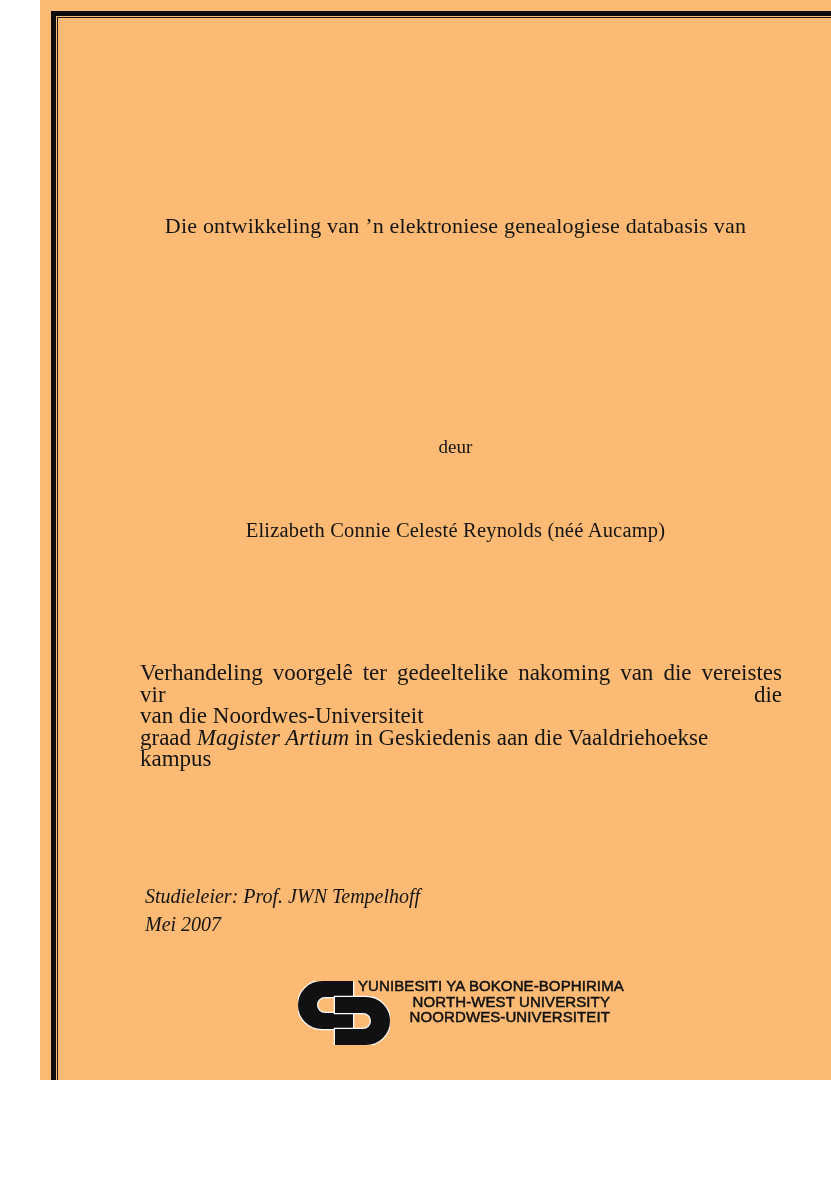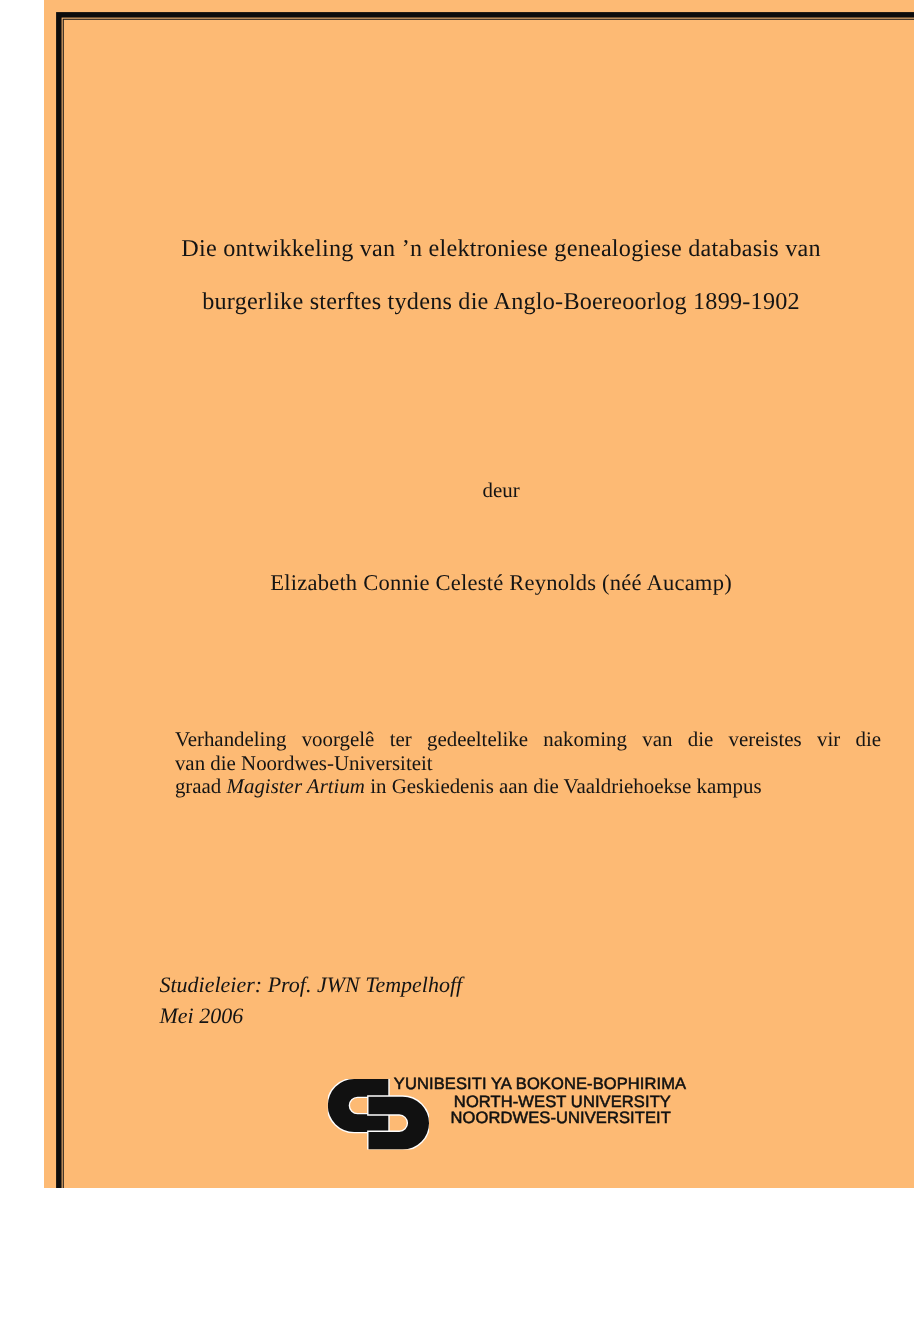--- a/index.html
+++ b/index.html
@@ -49,24 +49,24 @@
   .author-name {
     position: absolute;
     left: 0; right: 0;
     top: 519px;
     text-align: center;
     font-size: 20.5px;
     letter-spacing: 0.2px;
   }
   .degree-statement {
     position: absolute;
-    left: 119px;
+    left: 100px;
     width: 642px;
     top: 662px;
-    font-size: 19px;
+    font-size: 23px;
     line-height: 21.5px;
   }
   .degree-statement .justified {
     text-align: justify;
     text-align-last: justify;
   }
   .supervisor-block {
     position: absolute;
     left: 105px;
     top: 882px;
@@ -107,36 +107,35 @@
 <body>
 
 <div id="scan-page">
 
   <div class="frame-outer">
     <div class="frame-inner"></div>
   </div>
 
   <div class="thesis-title">
     <div>Die ontwikkeling van ’n elektroniese genealogiese databasis van</div>
-    <div>burgerlike sterftes tydens die Anglo-Boereoorlog 1899-1902</div>
   </div>
 
   <div class="byline">deur</div>
 
   <div class="author-name">Elizabeth Connie Celesté Reynolds (néé Aucamp)</div>
 
   <div class="degree-statement">
     <div class="justified">Verhandeling voorgelê ter gedeeltelike nakoming van die vereistes vir die</div>
     <div>van die Noordwes-Universiteit</div>
     <div><span>graad </span><i>Magister Artium</i><span> in Geskiedenis aan die Vaaldriehoekse kampus</span></div>
   </div>
 
   <div class="supervisor-block">
     <div>Studieleier: Prof. JWN Tempelhoff</div>
-    <div>Mei 2006</div>
+    <div>Mei 2007</div>
   </div>
 
   <div class="nwu-logo">
     <svg class="nwu-logo-mark" viewBox="0 0 92 64" xmlns="http://www.w3.org/2000/svg">
 
       <path d="M 55 0 L 24 0 A 24 24 0 0 0 24 48 L 55 48 L 55 32 L 27 32 A 8 8 0 0 1 27 16 L 55 16 Z" fill="#111111" stroke="#fefefe" stroke-width="2.5" paint-order="stroke"></path>
       <path d="M 55 0 L 24 0 A 24 24 0 0 0 24 48 L 55 48 L 55 32 L 27 32 A 8 8 0 0 1 27 16 L 55 16 Z" transform="translate(92,64) rotate(180)" fill="#111111" stroke="#fefefe" stroke-width="2.5" paint-order="stroke"></path>
     </svg>
     <div class="nwu-logo-text">
       <div>YUNIBESITI YA BOKONE-BOPHIRIMA</div>

